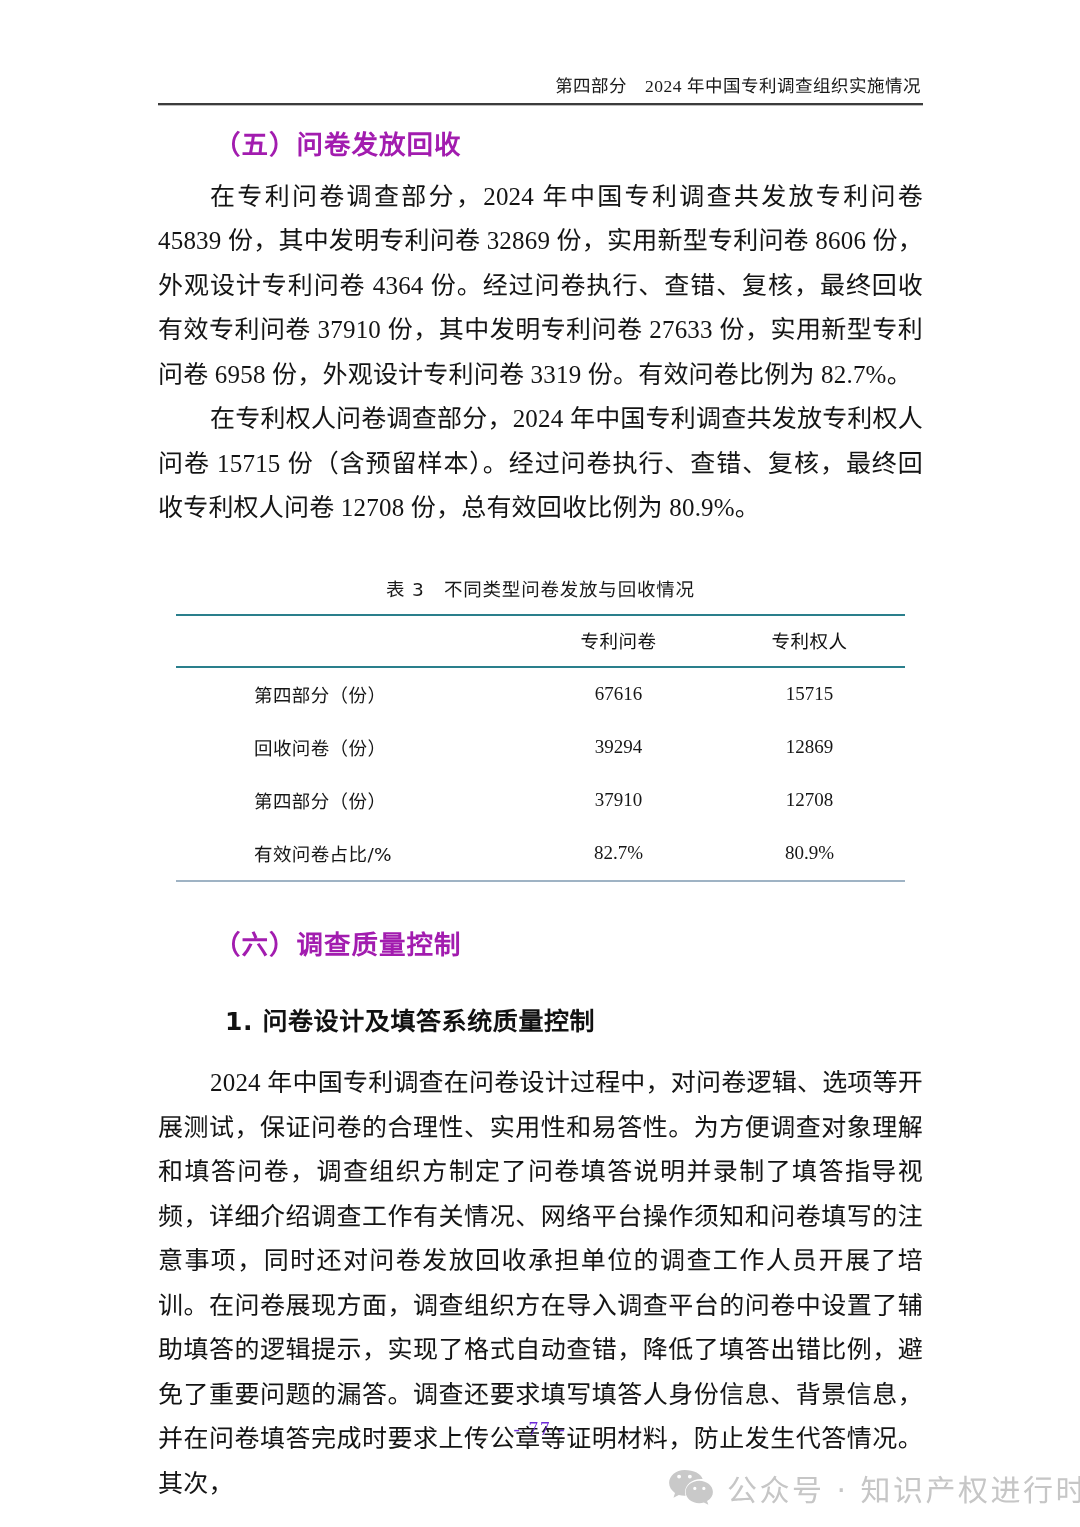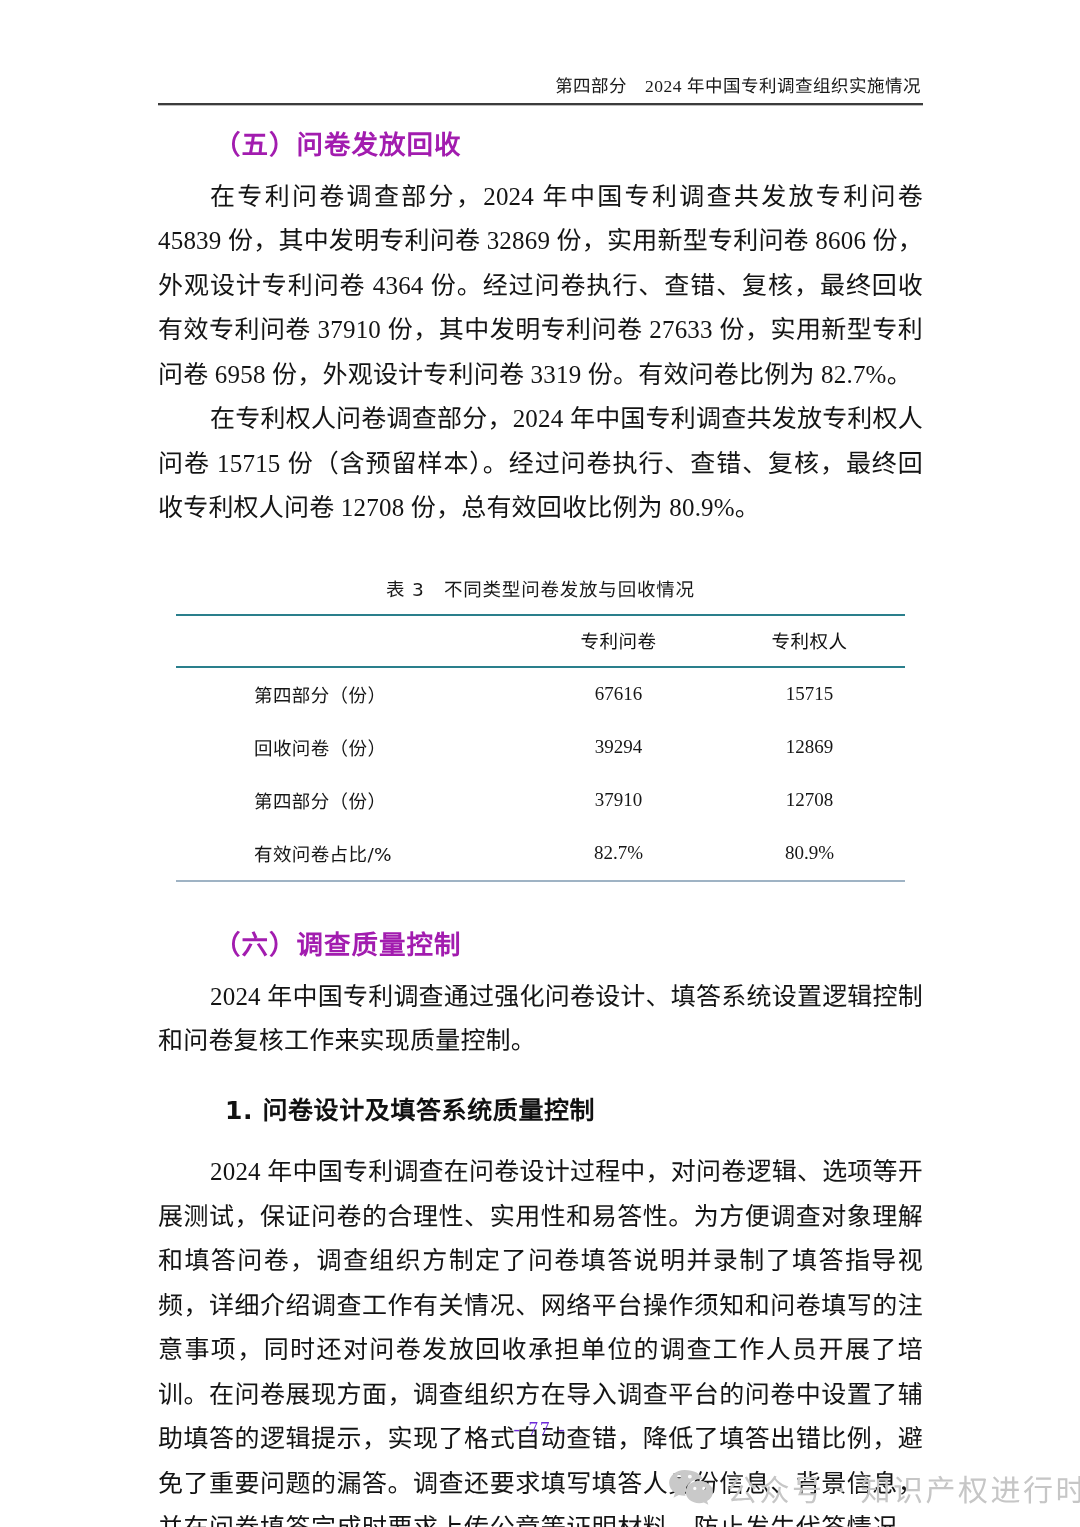--- a/index.html
+++ b/index.html
@@ -240,21 +240,20 @@
         </tbody>
       </table>
     </div>
 
     <div class="gap-lg"></div>
 
     <h2 class="sec-heading">（六）调查质量控制</h2>
 
     <div class="gap-sm"></div>
 
-    <p class="body-para">2024 年中国专利调查通过强化问卷设计、填答系统设置逻辑控制和问卷复核工作来实现质量控制。</p>
 
     <div class="gap-md"></div>
 
     <h3 class="sub-heading">1. 问卷设计及填答系统质量控制</h3>
 
     <div class="gap-sm"></div>
 
     <p class="body-para">2024 年中国专利调查在问卷设计过程中，对问卷逻辑、选项等开展测试，保证问卷的合理性、实用性和易答性。为方便调查对象理解和填答问卷，调查组织方制定了问卷填答说明并录制了填答指导视频，详细介绍调查工作有关情况、网络平台操作须知和问卷填写的注意事项，同时还对问卷发放回收承担单位的调查工作人员开展了培训。在问卷展现方面，调查组织方在导入调查平台的问卷中设置了辅助填答的逻辑提示，实现了格式自动查错，降低了填答出错比例，避免了重要问题的漏答。调查还要求填写填答人身份信息、背景信息，并在问卷填答完成时要求上传公章等证明材料，防止发生代答情况。其次，</p>
 
   </div>

